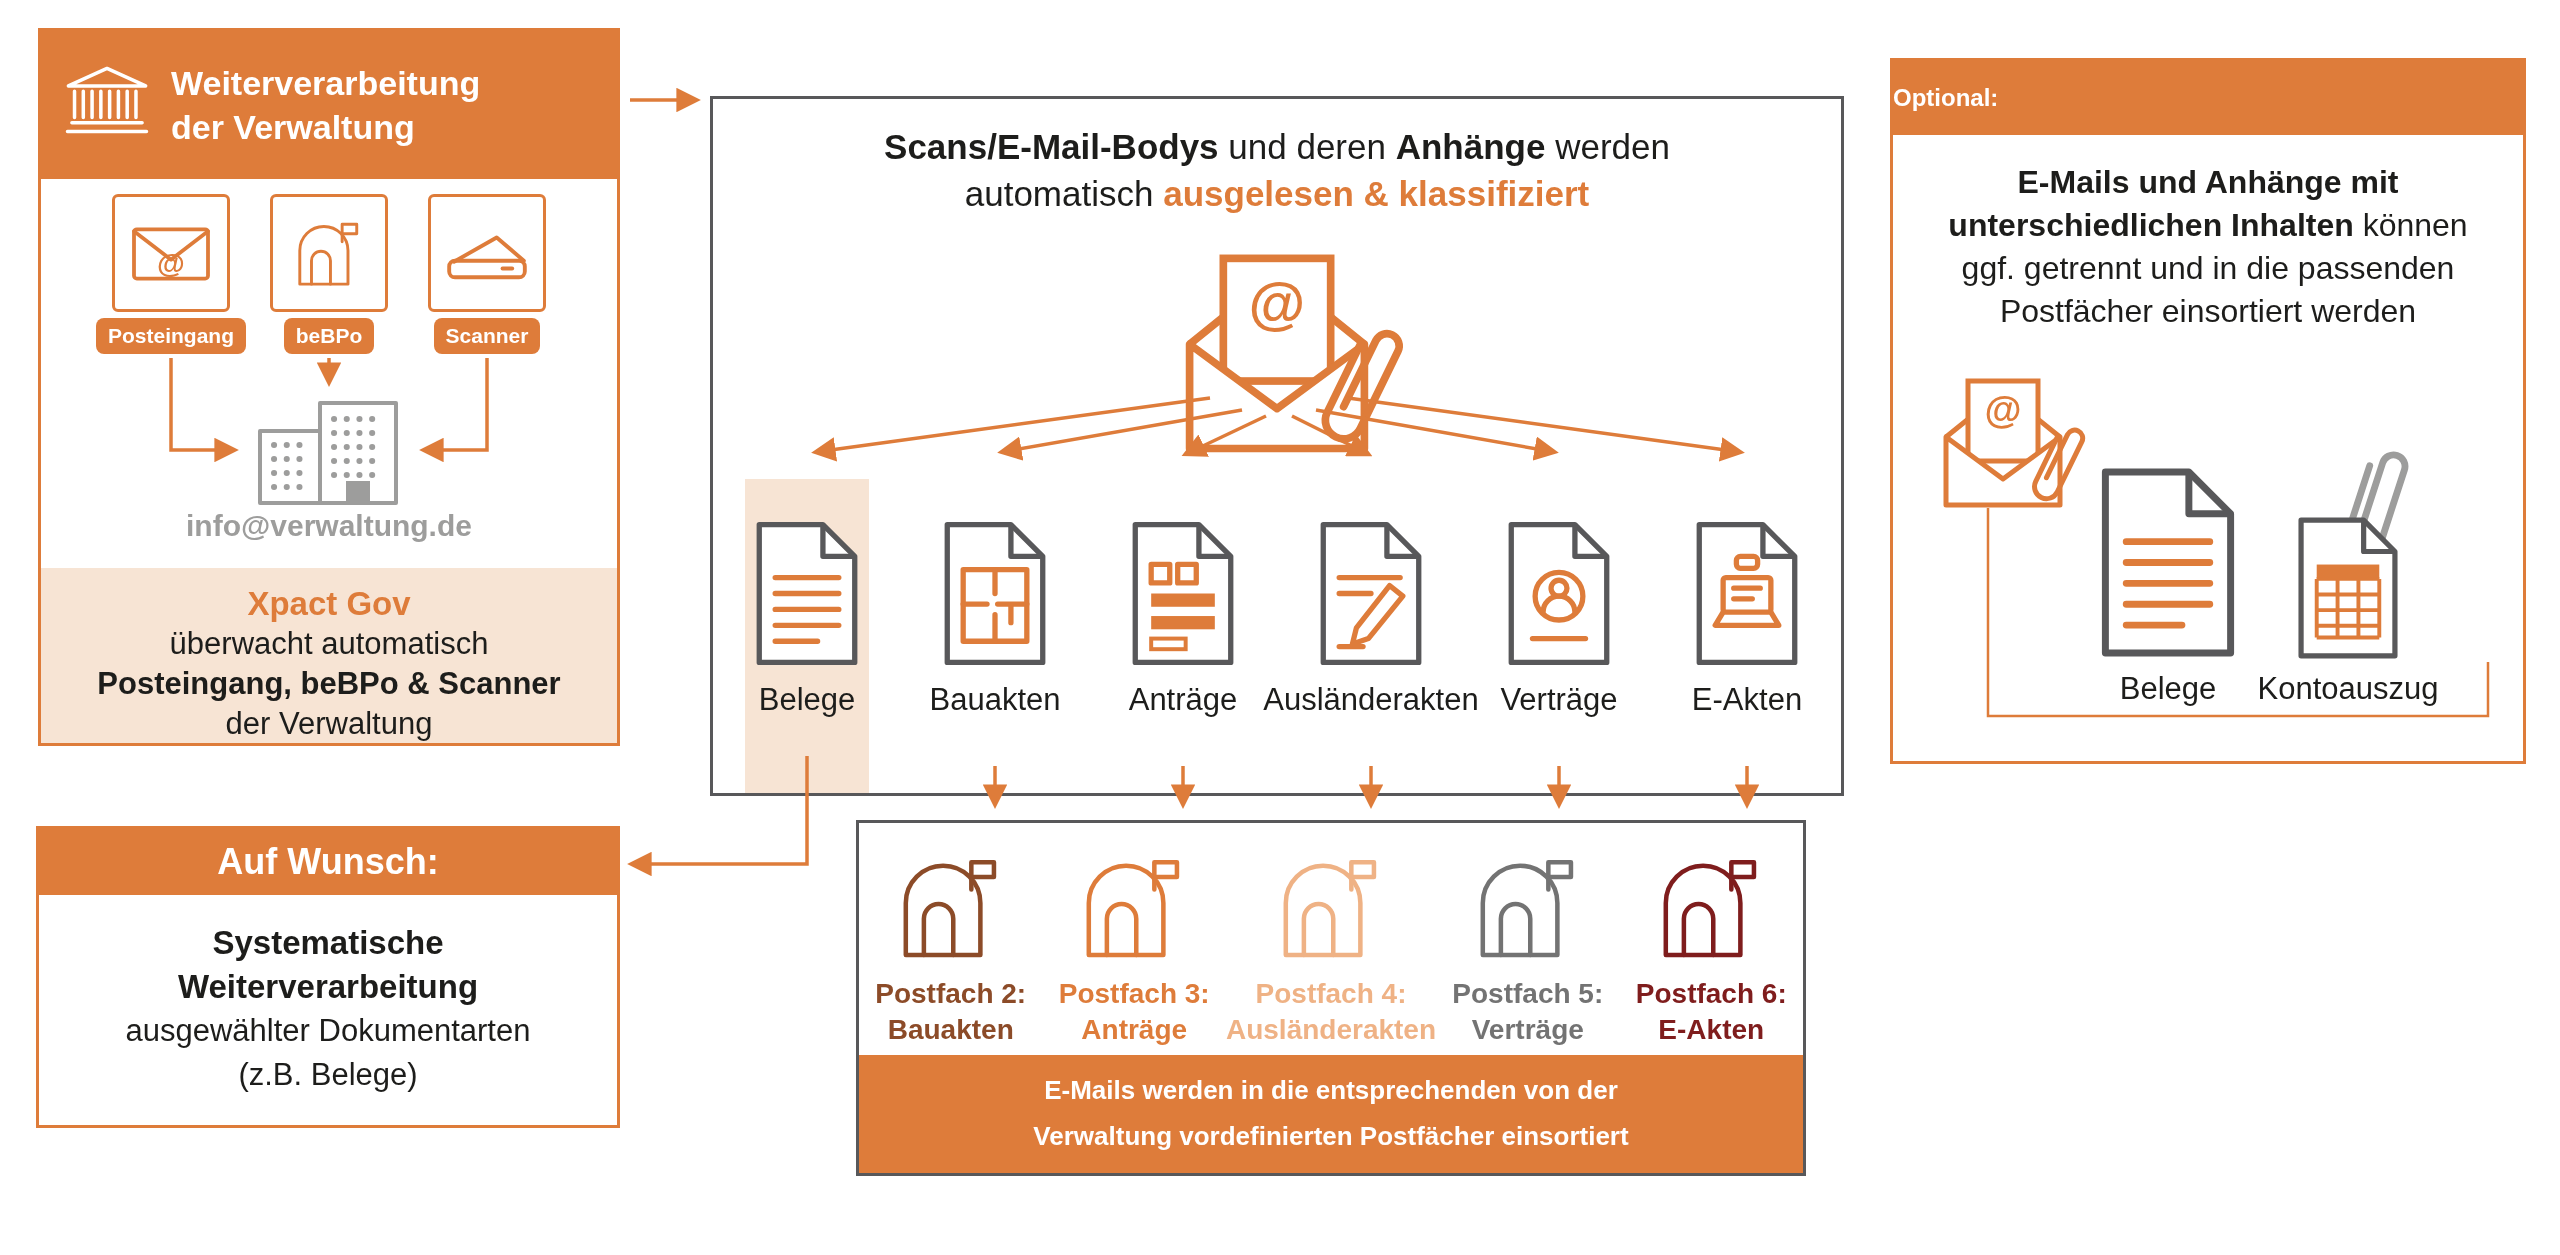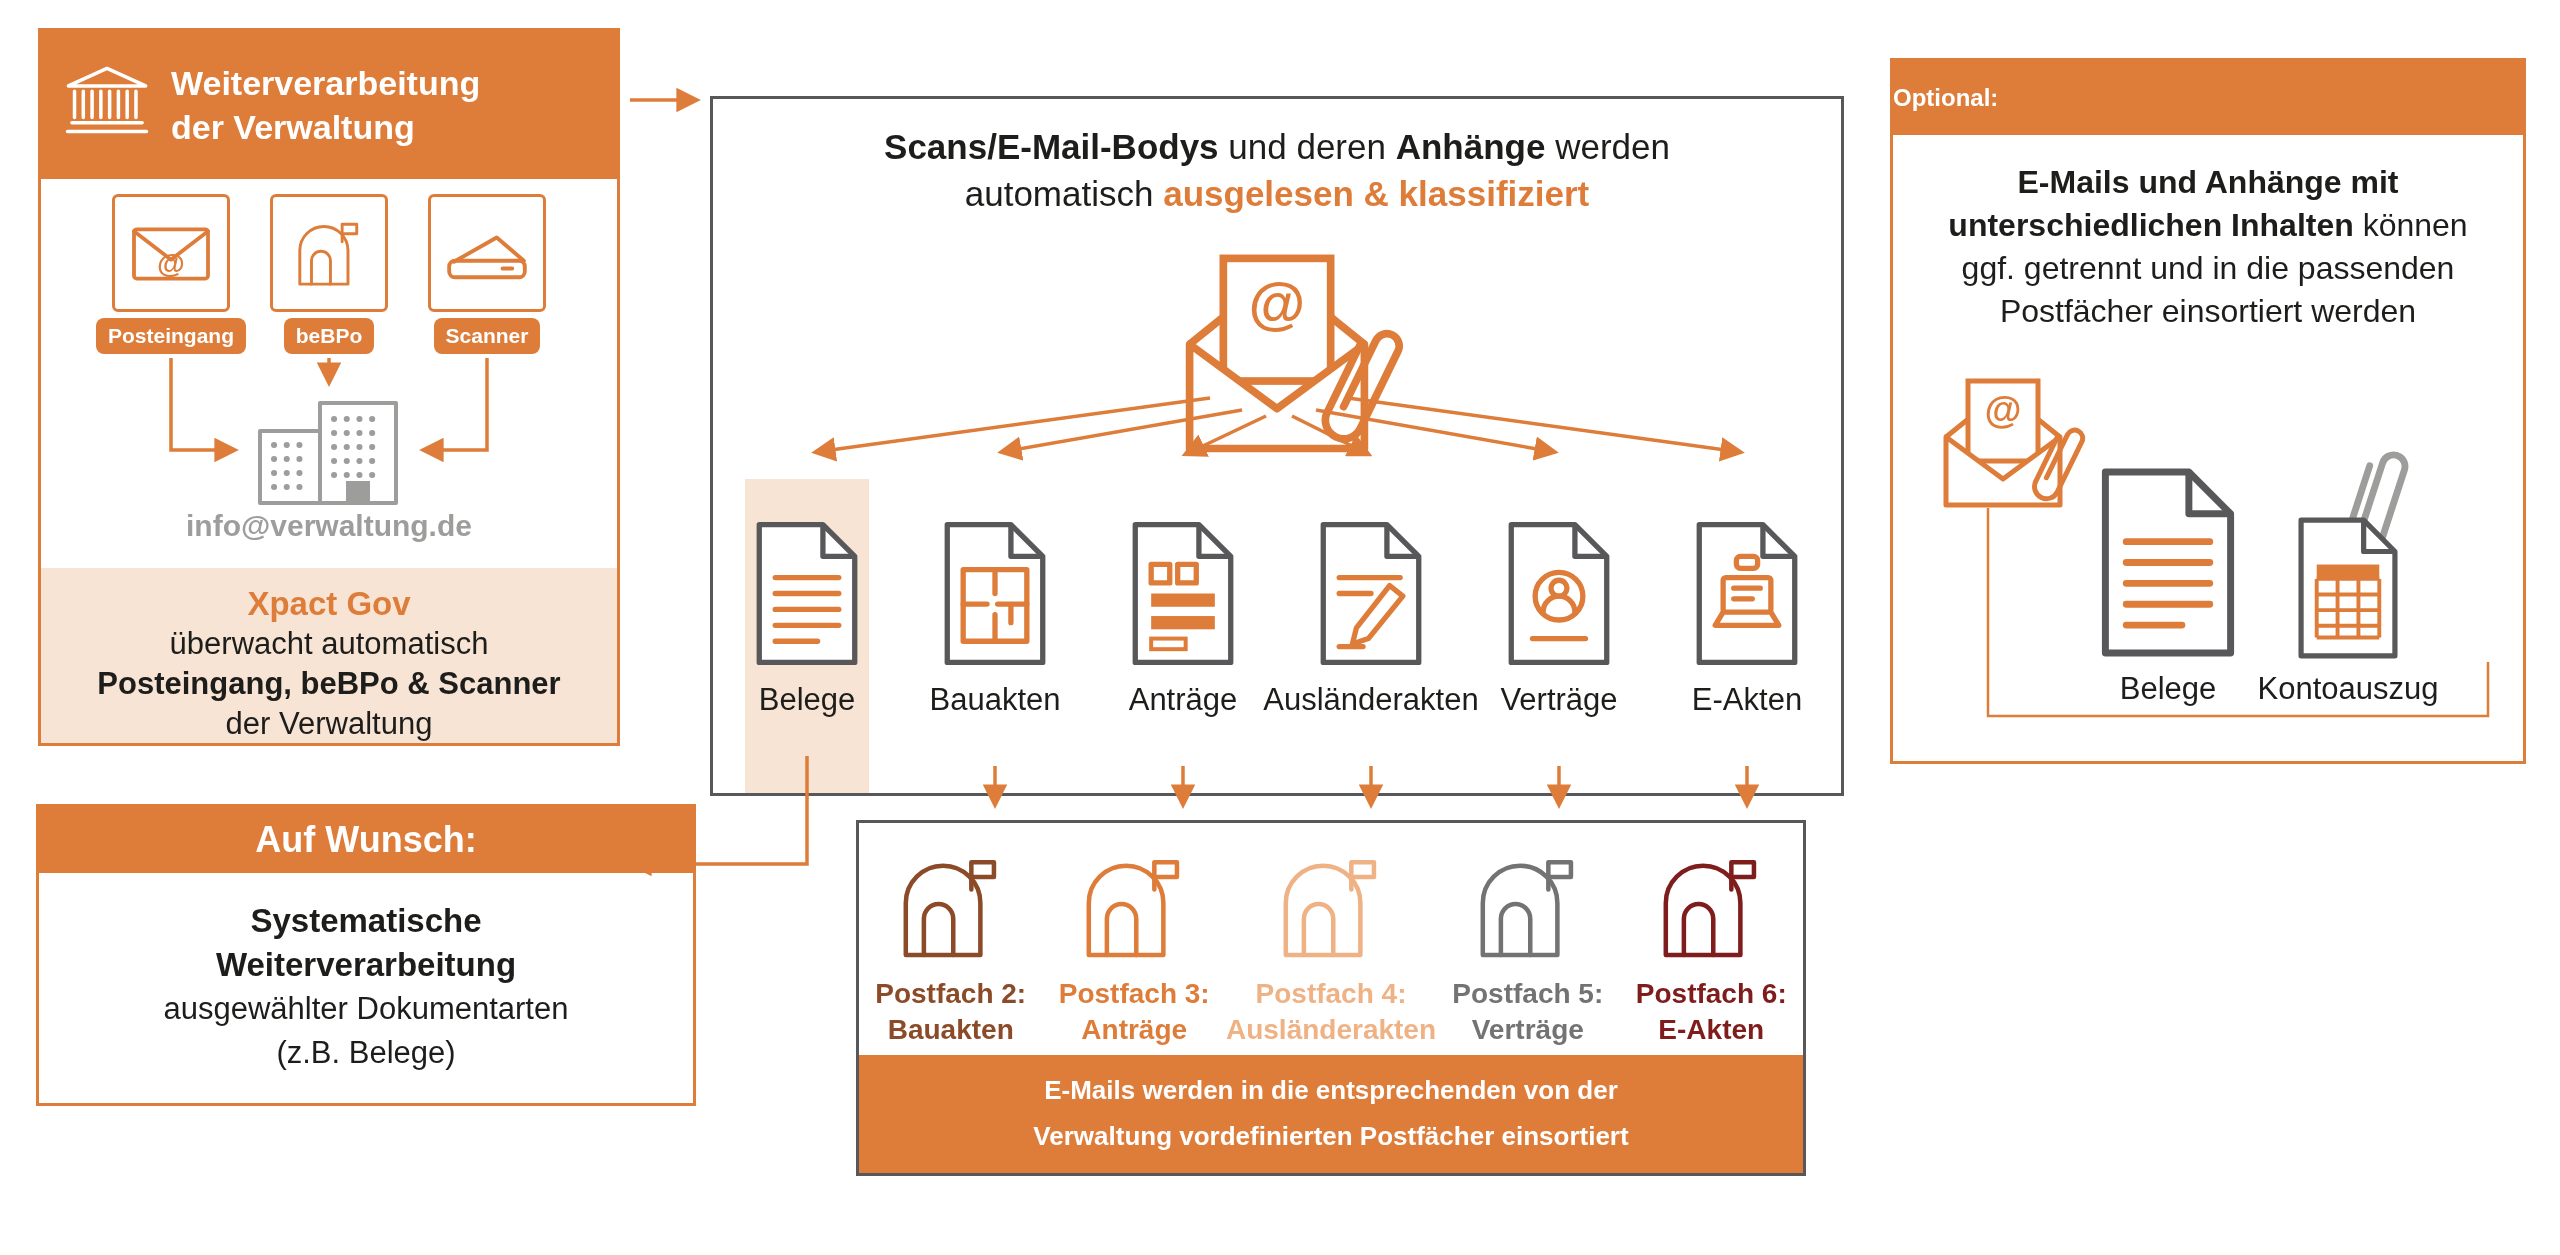--- a/index.html
+++ b/index.html
@@ -34,21 +34,21 @@
   .doc-label { margin-top:10px; font-size:31px; white-space:nowrap; }
 
   
   #box-optional { left:1890px; top:58px; width:636px; height:706px; border:3px solid #DE7C3A; }
   #opt-hdr { position:absolute; top:0; left:0; right:0; height:74px; text-align:left; font-size:24px; line-height:74px; }
   #opt-text { position:absolute; top:100px; left:16px; right:16px; text-align:center; font-size:32px; line-height:43px; }
   .opt-abs { position:absolute; }
   .opt-label { position:absolute; transform:translateX(-50%); font-size:31px; white-space:nowrap; }
 
   
-  #box-wish { left:36px; top:804px; width:660px; height:302px; border:3px solid #DE7C3A; }
+  #box-wish { left:36px; top:826px; width:584px; height:302px; border:3px solid #DE7C3A; }
   #wish-hdr { position:absolute; top:0; left:0; right:0; height:66px; text-align:center; font-size:36px; line-height:66px; }
   #wish-text { position:absolute; top:92px; left:0; right:0; text-align:center; font-size:31px; line-height:44px; }
   #wish-text .big { font-size:33px; }
 
   
   #box-mailboxes { left:856px; top:820px; width:950px; height:356px; border:3px solid #58585A; }
   #mb-row { position:absolute; top:28px; left:0; right:0; display:flex; }
   .mb-col { flex:1; display:flex; flex-direction:column; align-items:center; }
   .mb-label { margin-top:8px; text-align:center; font-size:28px; line-height:36px; font-weight:bold; white-space:nowrap; }
   .mbc0 { color:#8C4B28; } .mbc1 { color:#DE7C3A; } .mbc2 { color:#EFB285; } .mbc3 { color:#737373; } .mbc4 { color:#7f1d1d; }

